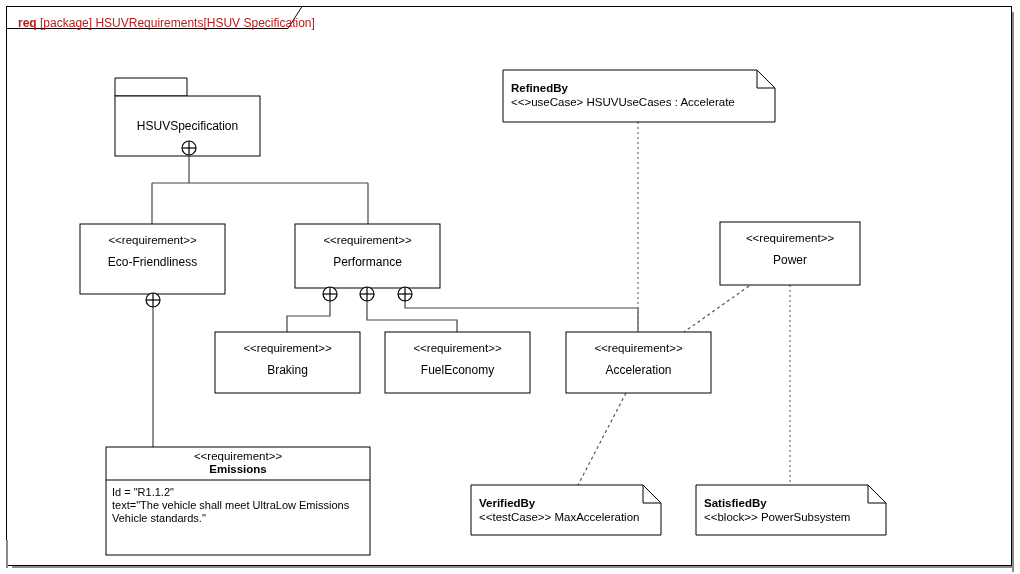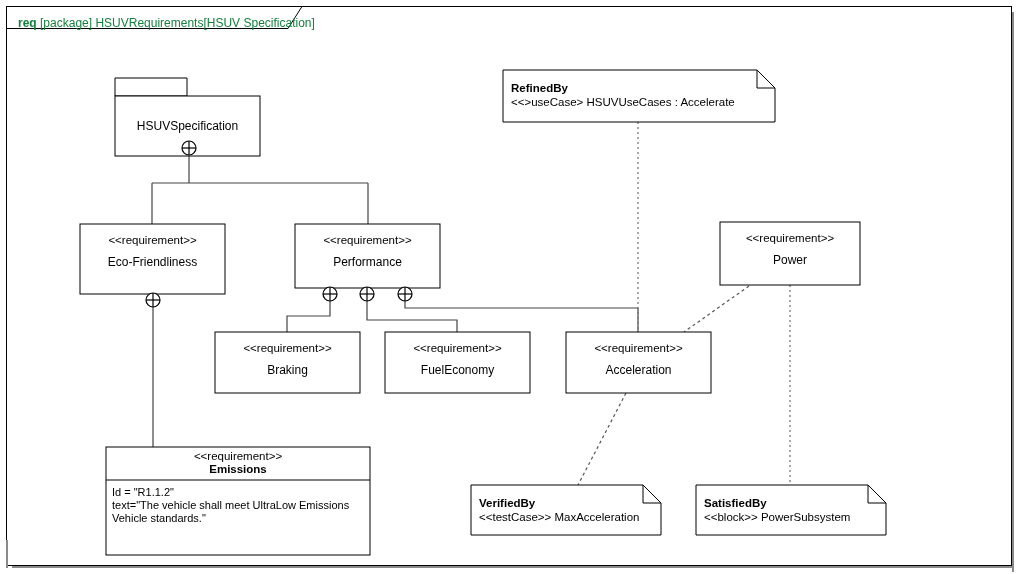--- a/index.html
+++ b/index.html
@@ -59,21 +59,21 @@
     top: 6px;
     height: 22px;
     box-sizing: border-box;
   }
   .frame-tab svg { display: block; }
   .frame-tab-label {
     position: absolute;
     left: 12px;
     top: 11px;
     font-size: 12px;
-    color: #15803d;
+    color: #b91c1c;
     white-space: nowrap;
     line-height: 12px;
   }
   .frame-tab-label b { font-weight: bold; }
   
   #diagram {
     position: absolute;
     left: 0;
     top: 0;
     width: 1020px;

